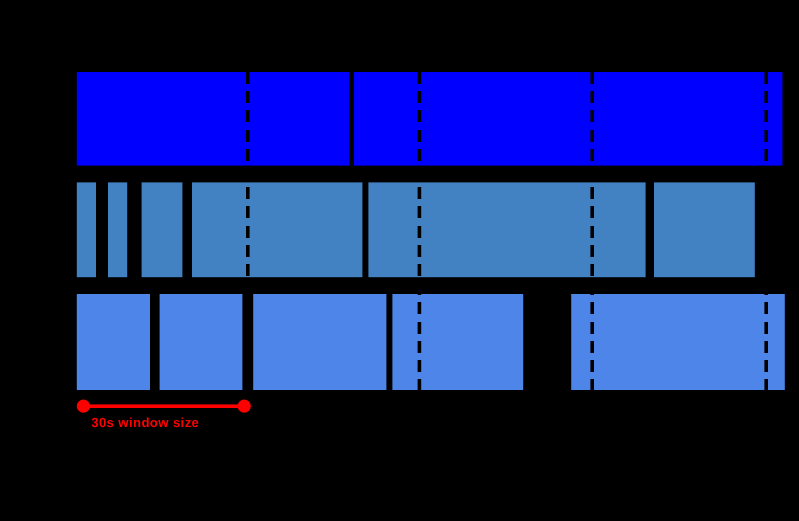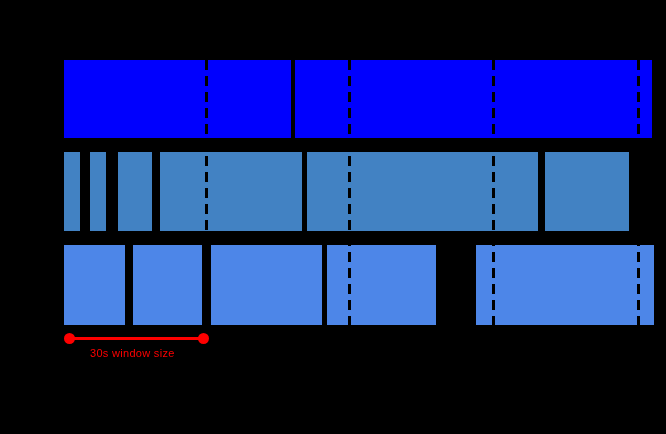--- a/index.html
+++ b/index.html
@@ -17,22 +17,22 @@
     width:3px;
     background:repeating-linear-gradient(to bottom,#000 0px,#000 10px,transparent 10px,transparent 16px);
     z-index:5;
   }
   .arrow-line{position:absolute;height:3px;background:#fe0000;z-index:6;}
   .arrow-dot{
     position:absolute;width:11px;height:11px;border-radius:50%;
     background:#fe0000;z-index:7;
   }
   .win-label{
-    position:absolute;left:90px;top:347px;
-    color:#fe0000;font-size:11px;font-weight:normal;
+    position:absolute;left:76px;top:347px;
+    color:#fe0000;font-size:11px;font-weight:bold;
     letter-spacing:0.3px;z-index:7;
   }
 </style>
 </head>
 <body>
 
 <div class="screen">
   <div id="chart" class="chart">
       <div class="seg" style="left: 64px; top: 60px; width: 227px; height: 78px; background: rgb(0, 0, 254);"></div>
       <div class="seg" style="left: 295px; top: 60px; width: 357px; height: 78px; background: rgb(0, 0, 254);"></div>

